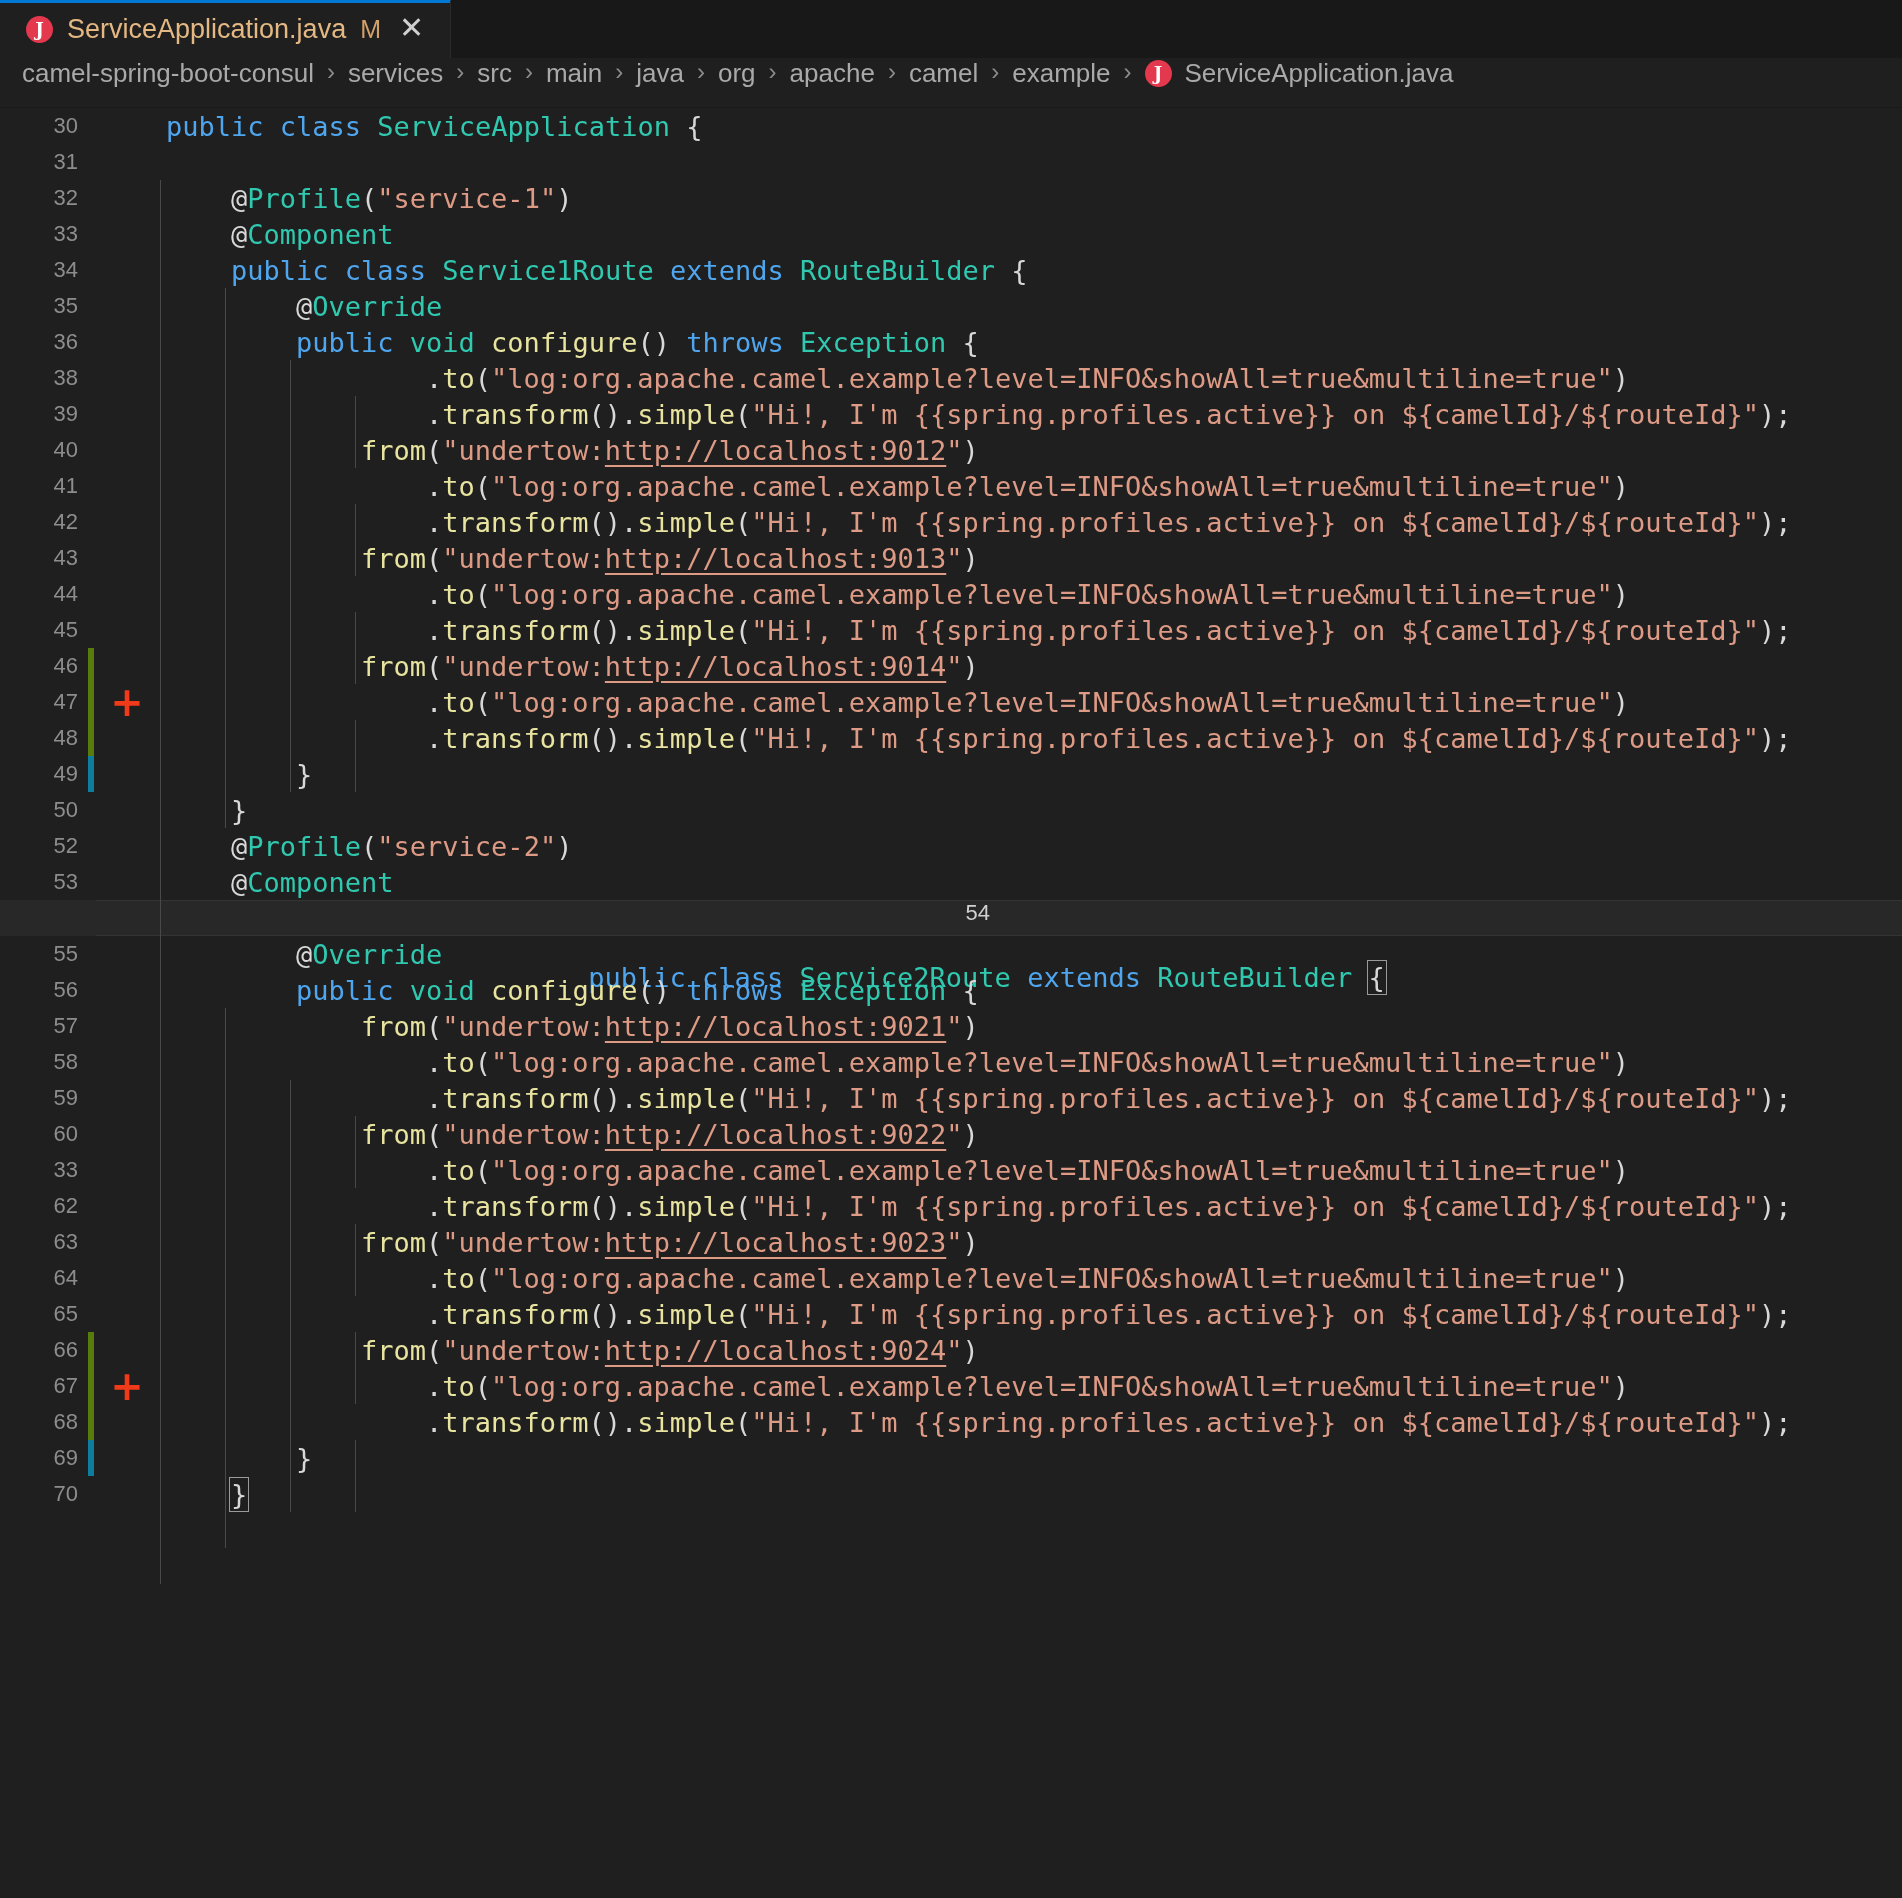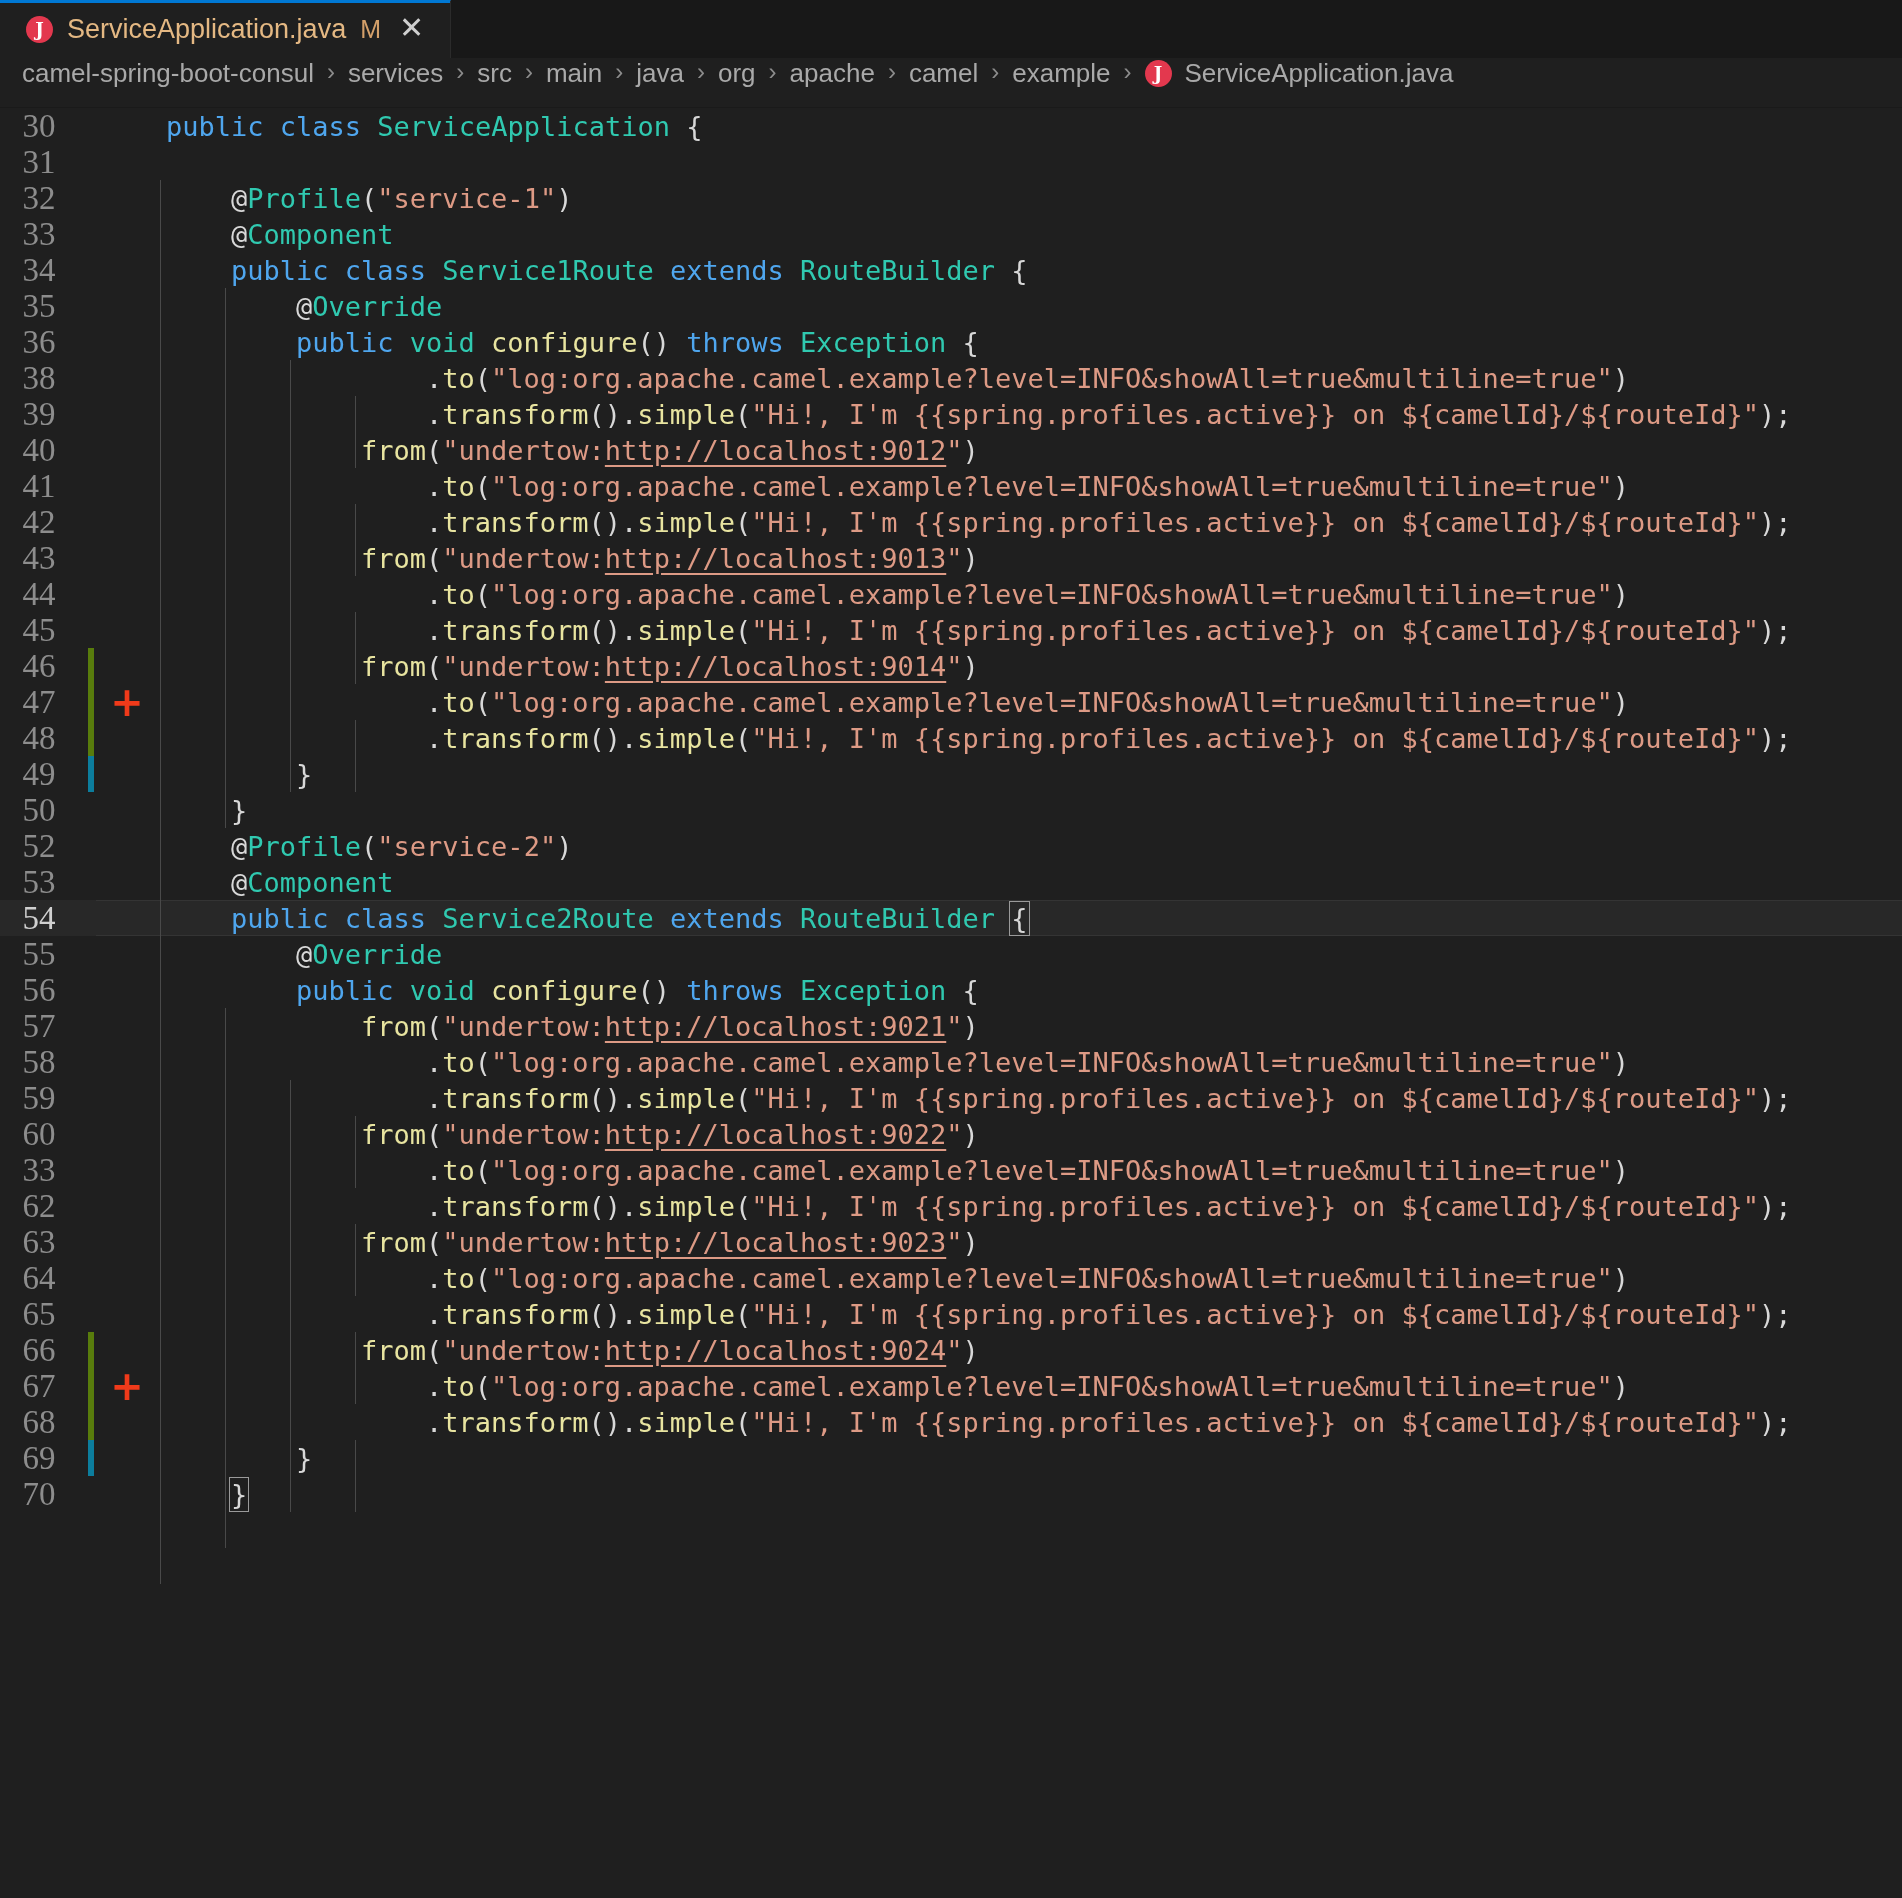--- a/index.html
+++ b/index.html
@@ -105,34 +105,34 @@
     overflow: hidden;
   }
   .code-rows { position: relative; }
   .row {
     height: 36px;
     display: flex;
     align-items: center;
     position: relative;
     white-space: pre;
   }
-  .row.active { background: #282828; }
+  .row.active { background: #282828; flex-direction: column; }
   .row.active::after{
     content:"";
     position:absolute; left:96px; right:0; top:0; bottom:0;
     border-top:1px solid #343434;
     border-bottom:1px solid #343434;
     pointer-events:none;
   }
   .lineno {
     width: 78px;
-    text-align: center;
+    text-align: right;
     color: #8d8d8d;
-    font-size: 33px;
-    font-family: Liberation Serif, serif;
+    font-size: 22px;
+    font-family: Liberation Sans, sans-serif;
     flex: none;
     position: relative;
     z-index: 2;
   }
   .row.active .lineno { color: #d0d0d0; }
   .gutter-change {
     width: 6px;
     height: 36px;
     margin-left: 10px;
     flex: none;

